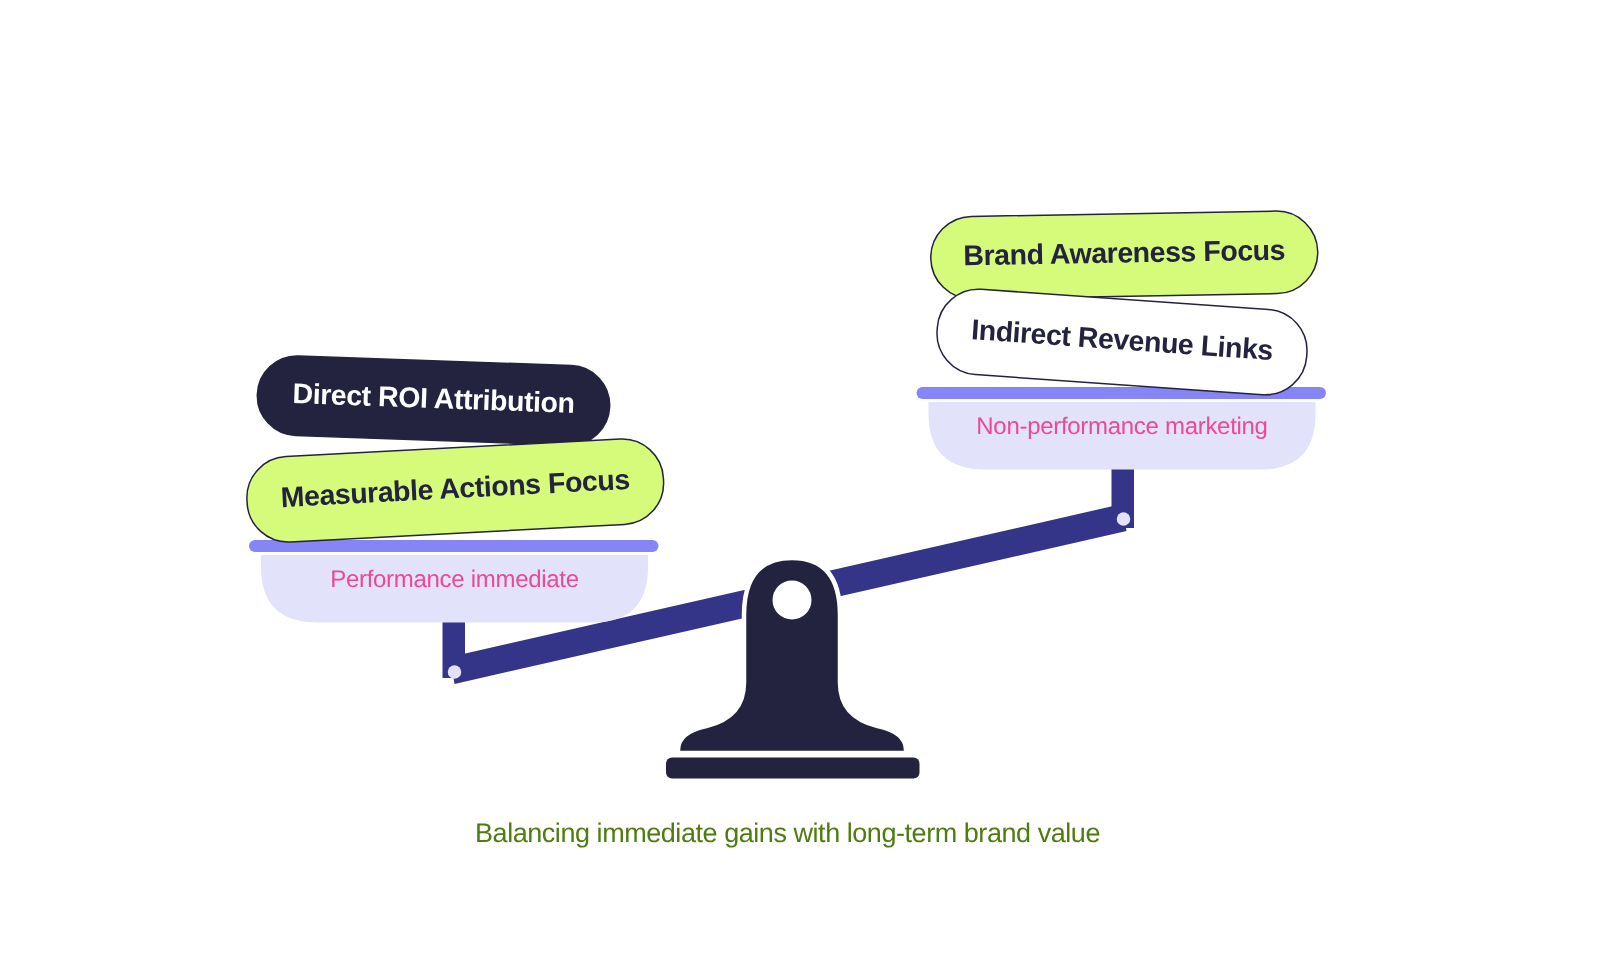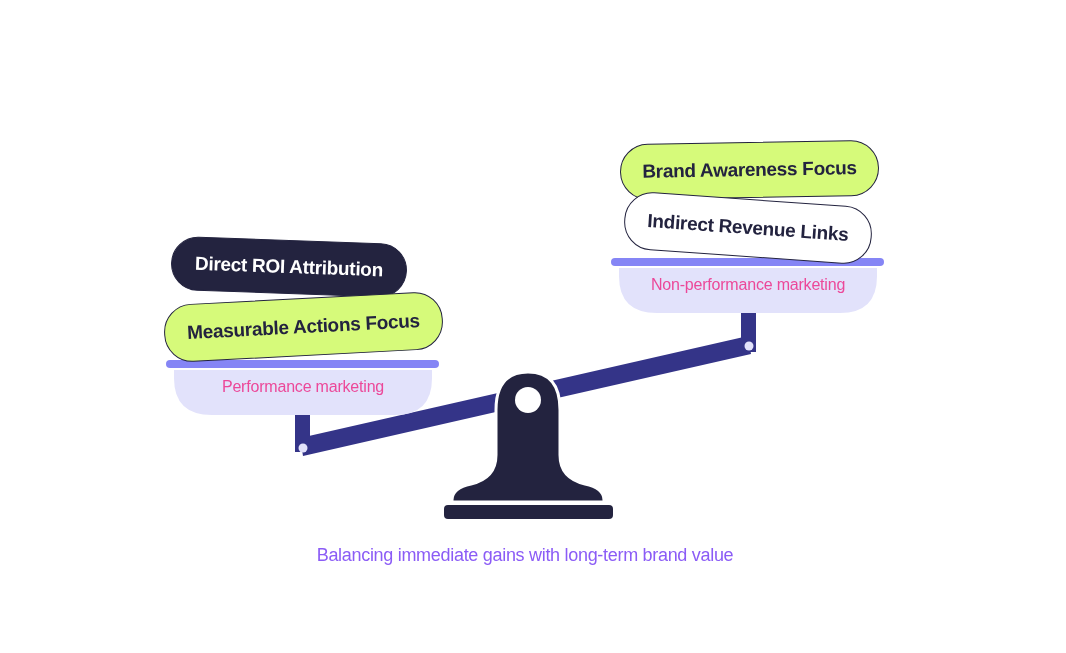--- a/index.html
+++ b/index.html
@@ -14,21 +14,21 @@
   }
   .pill.dark { background: #23233f; color: #ffffff; }
   .pill.lime { background: #d6fa7a; }
   .pill.white { background: #ffffff; }
   .pan-label {
     position: absolute; font-size: 16px; color: #ec4899; text-align: center;
     font-family: "Liberation Sans", sans-serif; letter-spacing: -0.2px;
   }
   .caption {
     position: absolute; left: 0; width: 1050px; top: 545px; text-align: center;
-    font-size: 18px; color: #8b5cf6; letter-spacing: -0.3px;
+    font-size: 18px; color: #4d7c0f; letter-spacing: -0.3px;
     font-family: "Liberation Sans", sans-serif;
   }
 </style>
 </head>
 <body>
 
 <div class="stage">
   <svg class="art" width="1066" height="653" viewBox="0 0 1066 653">
 
     <polygon points="300,438 748,336 751,354 303,456" fill="#343488"></polygon>
@@ -57,17 +57,17 @@
     <span>Measurable Actions Focus</span>
   </div>
 
   <div class="pill lime" style="left:620px; top:142px; width:259px; height:56px; transform: rotate(-1deg);">
     <span>Brand Awareness Focus</span>
   </div>
   <div class="pill white" style="left:624px; top:199px; width:248px; height:58px; transform: rotate(4deg);">
     <span>Indirect Revenue Links</span>
   </div>
 
-  <div class="pan-label" style="left:174px; top:378px; width:258px;">Performance marketing</div>
+  <div class="pan-label" style="left:174px; top:378px; width:258px;">Performance immediate</div>
   <div class="pan-label" style="left:619px; top:276px; width:258px;">Non-performance marketing</div>
 
   <div class="caption">Balancing immediate gains with long-term brand value</div>
 </div>
 
 </body></html>

